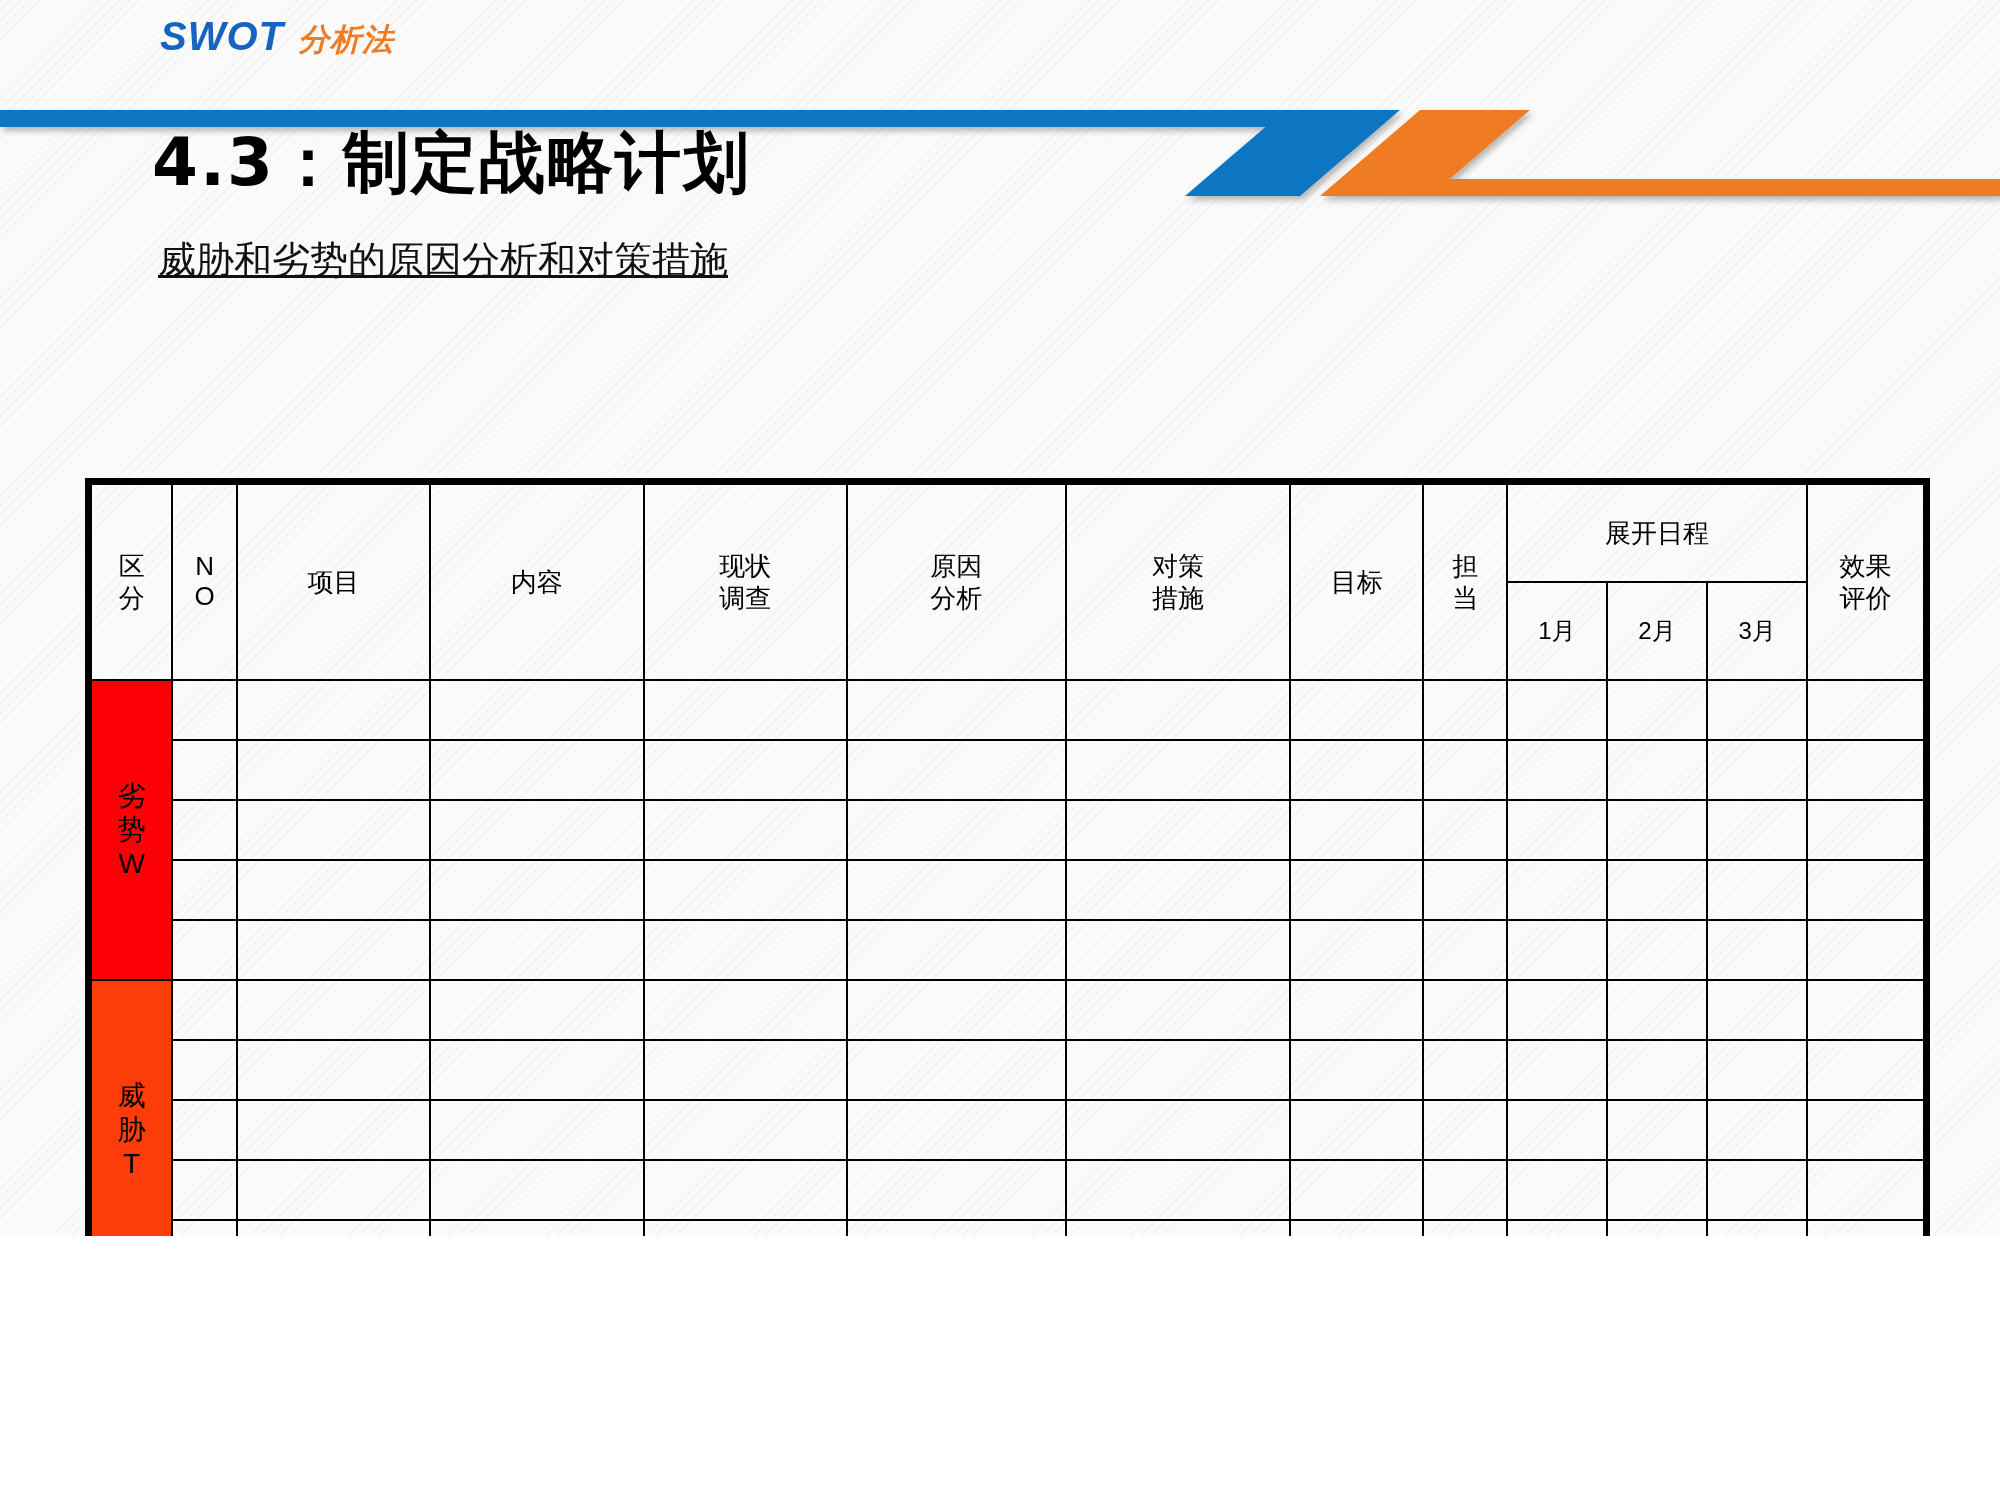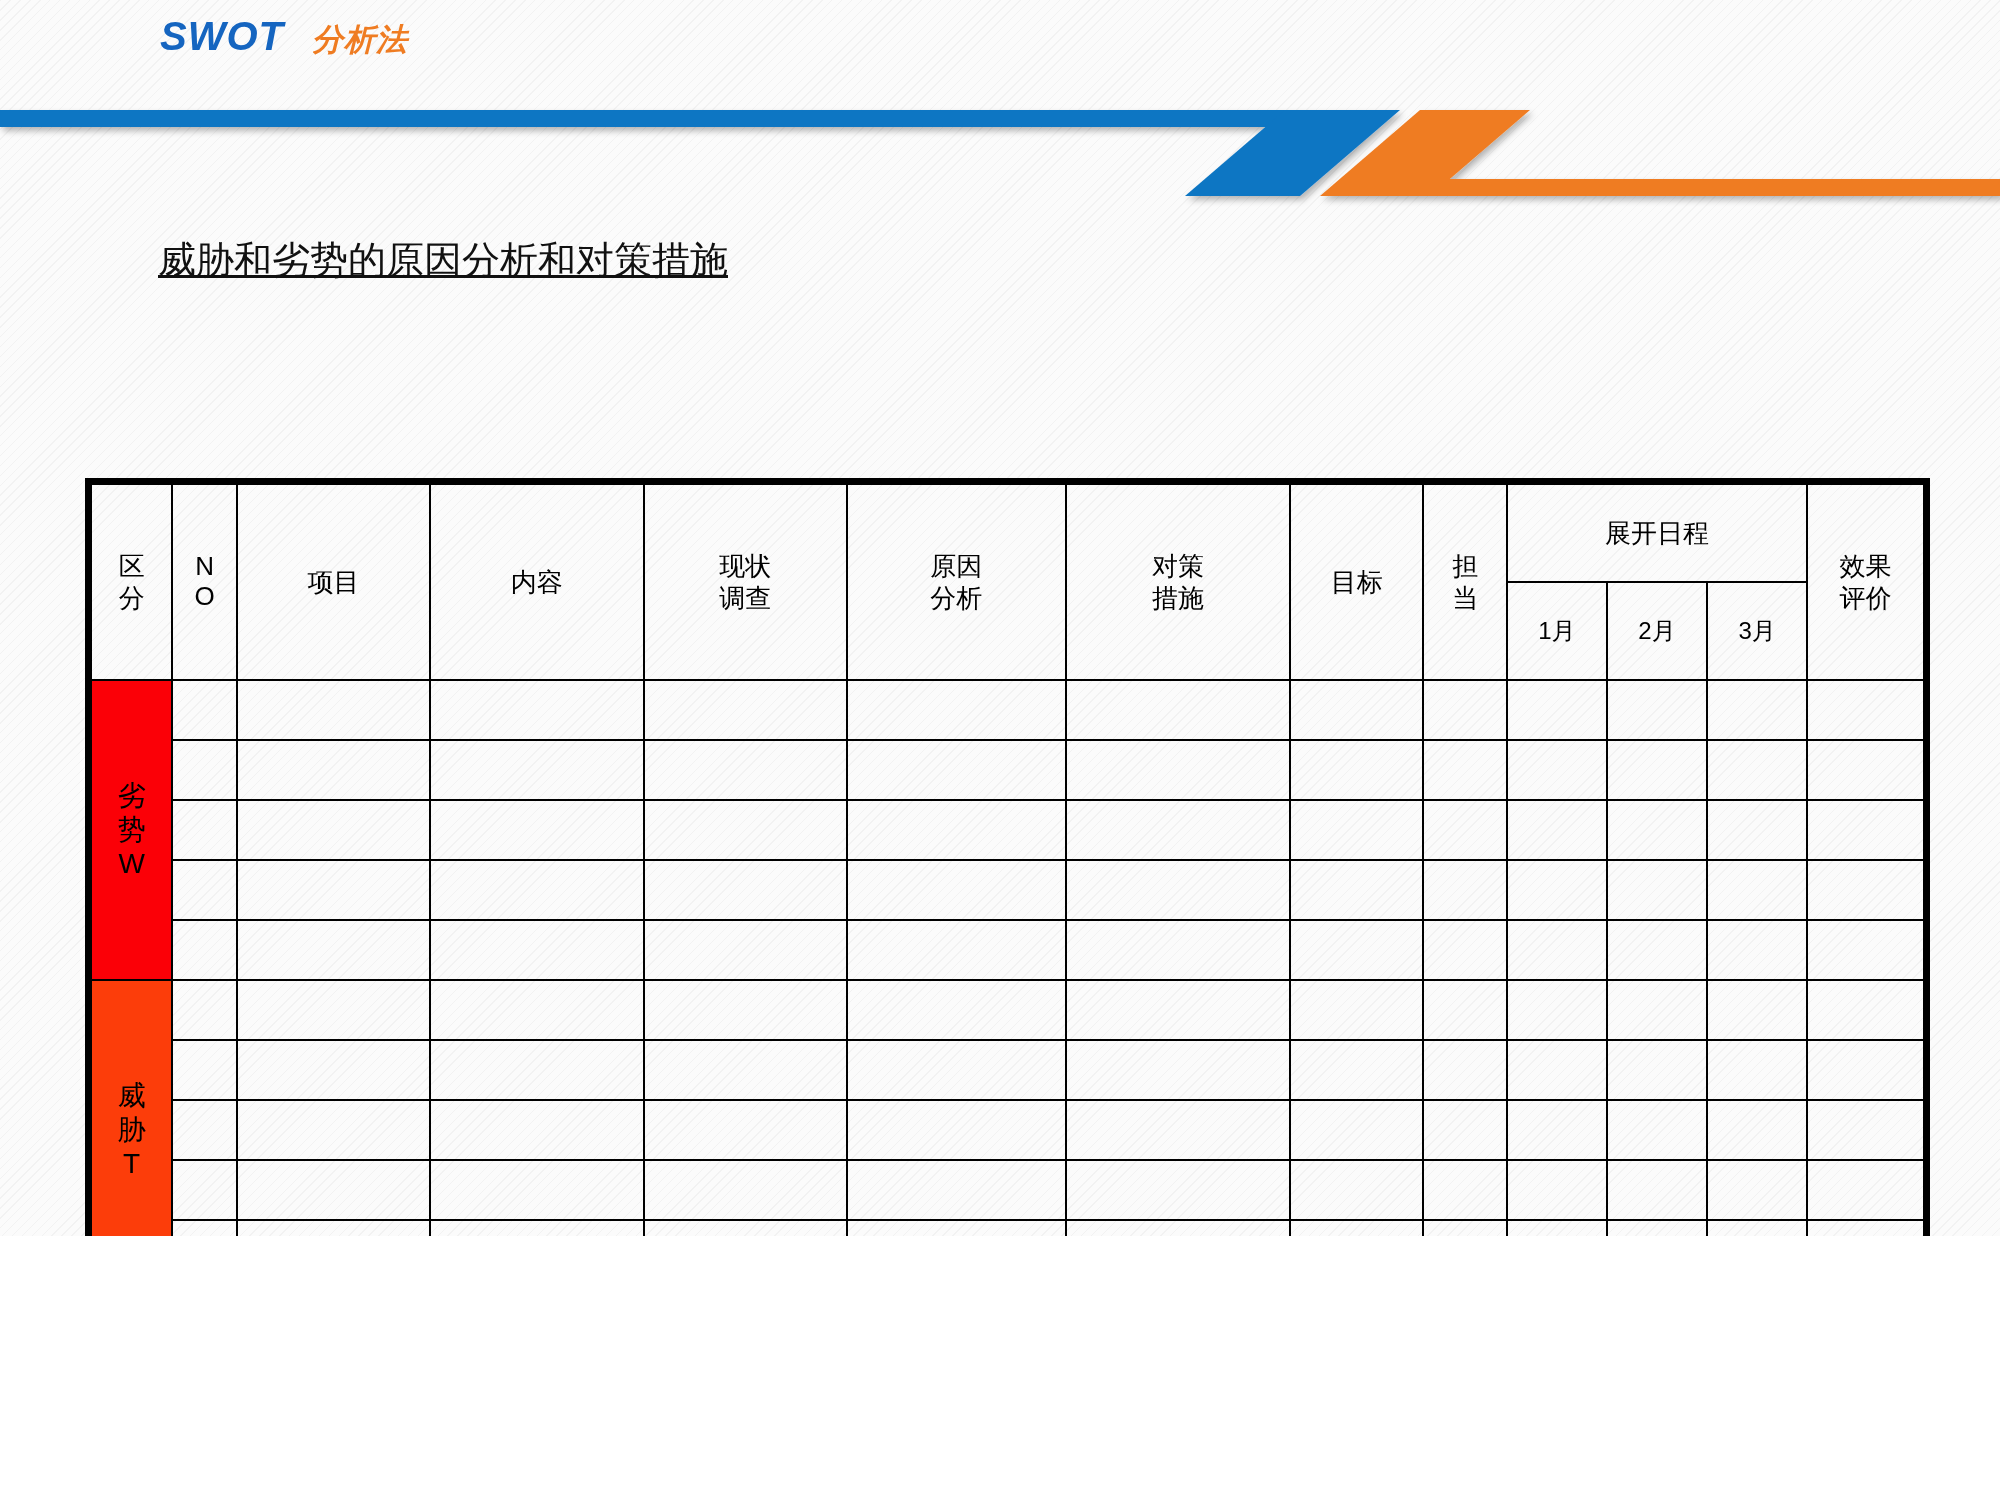--- a/index.html
+++ b/index.html
@@ -47,21 +47,21 @@
     letter-spacing: 1px;
     color: #1565c0;
     text-shadow: 0 0 1px rgba(255,255,255,0.9);
   }
   .logo-cn {
     font-family: "Liberation Serif", "DejaVu Serif", serif;
     font-style: italic;
     font-weight: bold;
     font-size: 31px;
     color: #ef7c22;
-    margin-left: 28px;
+    margin-left: 14px;
     letter-spacing: 1px;
   }
 
   
   .deco {
     position: absolute;
     left: 0;
     top: 68px;
     width: 2000px;
     height: 140px;
@@ -187,20 +187,21 @@
       <rect x="0" y="42" width="1335" height="17" fill="#0f76c3"></rect>
       <path d="M 1285,42 L 1400,42 L 1300,128 L 1185,128 Z" fill="#0f76c3"></path>
     </g>
 
     <g filter="url(#softshadow)">
       <path d="M 1420,42 L 1530,42 L 1430,128 L 1320,128 Z" fill="#ef7c22"></path>
       <rect x="1422" y="111" width="578" height="17" fill="#ef7c22"></rect>
     </g>
   </svg>
 
+  <div class="title">4.3：制定战略计划</div>
 
   <div class="subtitle subtitle-1">威胁和劣势的原因分析和对策措施</div>
 
   <div class="table-wrap">
     <table class="plan">
       <colgroup>
         <col class="c-cat">
           <col class="c-no">
           <col class="c-item">
           <col class="c-cont">

